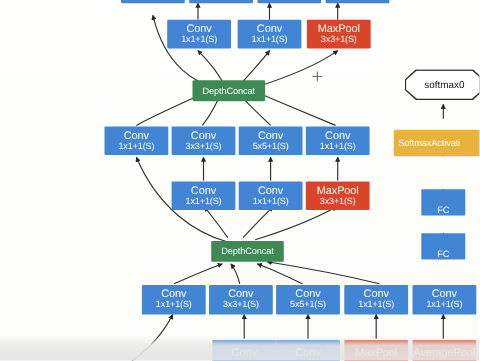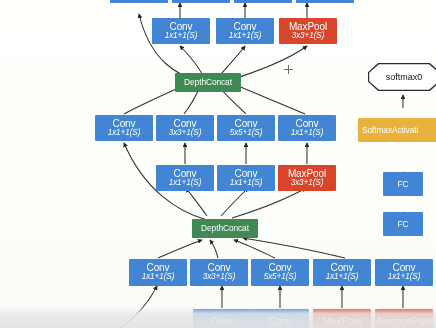--- a/index.html
+++ b/index.html
@@ -39,27 +39,27 @@
     justify-content: center;
     color: #ffffff;
     text-align: center;
     line-height: 1.02;
     letter-spacing: -0.1px;
     border-radius: 1px;
     overflow: hidden;
     white-space: nowrap;
   }
   .node .l1 { font-size: 10px; }
-  .node .l2 { font-size: 8.2px; font-style: italic; }
+  .node .l2 { font-size: 8.2px; }
   .node.single .l1 { font-size: 8.4px; }
   .n-conv   { background: #4285d4; }
   .n-pool   { background: #d9452b; }
   .n-concat { background: #3f8a54; }
   .n-soft   { background: #e8b23c; }
-  .n-fc     { background: #4285d4; }
+  .n-fc     { background: #4285d4; justify-content: flex-end; }
   .n-concat .l1 { font-size: 8.4px; }
   .n-soft .l1 { font-size: 8.6px; text-align: left; width:100%; padding-left:4px; box-sizing:border-box;}
   .n-fc .l1 { font-size: 8.6px; }
   .octa-border {
     position:absolute;
     box-sizing:border-box;
     background:#2b2b2b;
     clip-path: polygon(14% 0%, 86% 0%, 100% 33%, 100% 67%, 86% 100%, 14% 100%, 0% 67%, 0% 33%);
   }
   .octa-fill {

